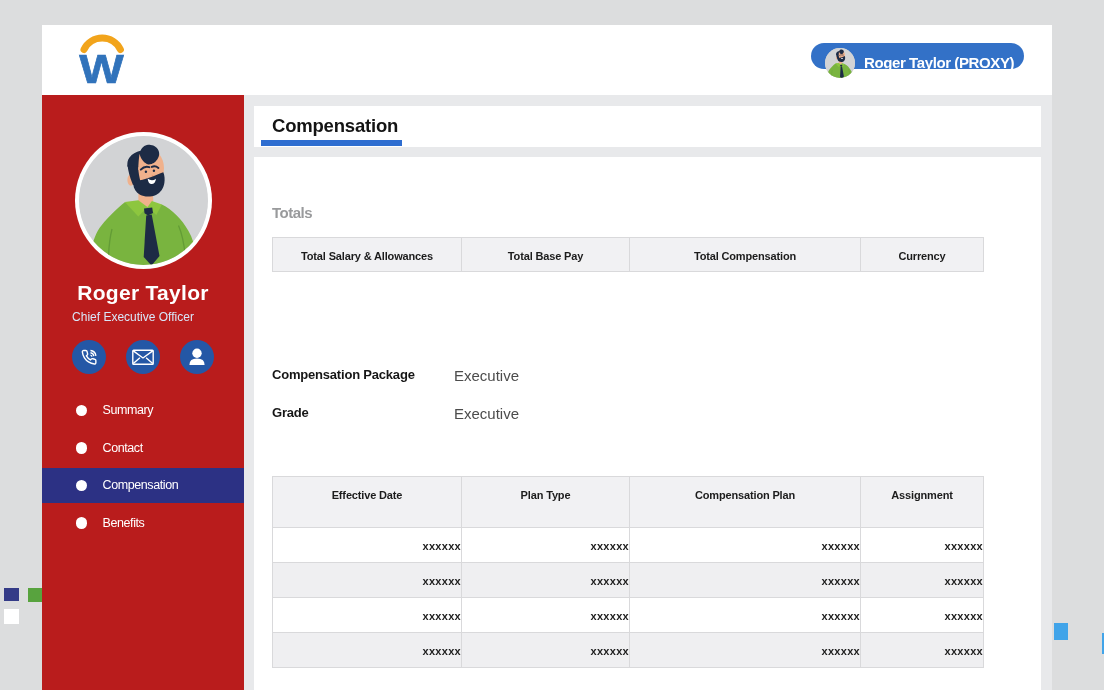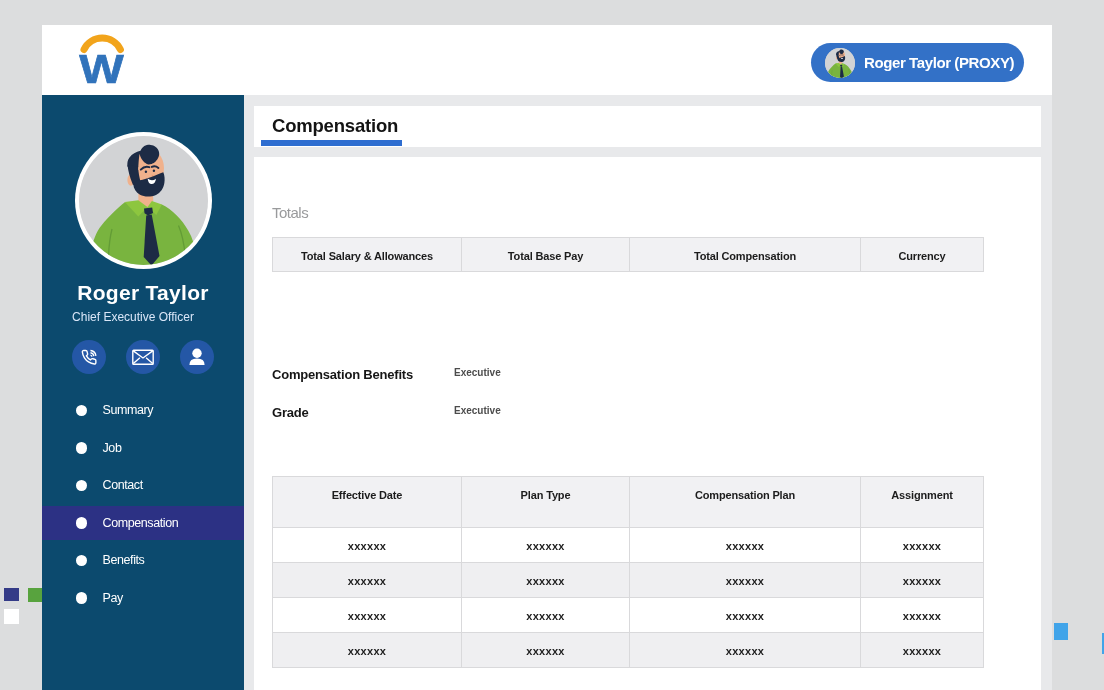--- a/index.html
+++ b/index.html
@@ -1,59 +1,59 @@
 <!DOCTYPE html>
 <html><head>
 <meta charset="utf-8">
 <style>
   * { margin:0; padding:0; box-sizing:border-box; }
   html,body { width:1104px; height:690px; overflow:hidden; }
   body { background:#dcddde; font-family:"Liberation Sans", sans-serif; position:relative; }
   .contentbg { position:absolute; left:244px; top:95px; width:808px; height:595px; background:#e8e9eb; }
   
   .topbar { position:absolute; left:42px; top:25px; width:1010px; height:70px; background:#ffffff; }
-  .pill { position:absolute; left:769px; top:18px; width:213px; height:39px; background:#3371c7; border-radius:19.5px; }
+  .pill { position:absolute; left:769px; top:18px; width:213px; height:26px; background:#3371c7; border-radius:19.5px; }
   .pill .av { position:absolute; left:14px; top:4.5px; width:30px; height:30px; border-radius:50%; overflow:hidden; }
   .pill .txt { position:absolute; left:53px; top:0; height:39px; line-height:39px; color:#fff; font-weight:bold; font-size:15px; letter-spacing:-0.4px; white-space:nowrap; }
 
-  .sidebar { position:absolute; left:42px; top:95px; width:202px; height:595px; background:#0c4a6e; }
+  .sidebar { position:absolute; left:42px; top:95px; width:202px; height:595px; background:#b91c1c; }
   .bigav { position:absolute; left:33px; top:37px; width:137px; height:137px; }
   .name { position:absolute; left:0; top:185.5px; width:202px; text-align:center; color:#fff; font-weight:bold; font-size:21px; letter-spacing:0.3px; }
   .role { position:absolute; left:0; top:215px; width:182px; text-align:center; color:#d9e6f8; font-size:12px; letter-spacing:0; }
   .iconrow { position:absolute; left:0; top:245px; width:202px; height:34px; text-align:center; }
   .icbtn { display:inline-block; width:34px; height:34px; border-radius:50%; background:#2457a6; margin:0 8px; vertical-align:top; }
   .menu { position:absolute; left:0; top:298px; width:202px; }
   .mitem { position:relative; height:34.5px; margin-bottom:3px; }
   .mitem .dot { position:absolute; left:33.5px; top:11.5px; width:11.5px; height:11.5px; border-radius:50%; background:#fff; }
   .mitem .lbl { position:absolute; left:60.5px; top:0; line-height:34.5px; color:#fff; font-size:12.5px; letter-spacing:-0.4px; }
   .mitem.active { background:#2c3184; }
 
   .titlepanel { position:absolute; left:254px; top:106px; width:787px; height:40.5px; background:#fff; }
   .titlepanel h1 { position:absolute; left:18px; top:9px; font-size:18.5px; letter-spacing:-0.2px; color:#141414; }
   .titlepanel .bar { position:absolute; left:6.5px; top:34px; width:141px; height:6px; background:#2e6dd0; }
 
   .mainpanel { position:absolute; left:254px; top:157px; width:787px; height:533px; background:#fff; }
-  .totals { position:absolute; left:18px; top:47px; font-size:15px; font-weight:normal; color:#999a9c; letter-spacing:-0.5px; }
+  .totals { position:absolute; left:18px; top:47px; font-size:15px; font-weight:bold; color:#999a9c; letter-spacing:-0.5px; }
   table { border-collapse:collapse; table-layout:fixed;padding-left:38px; }
   .t1 { position:absolute; left:18px; top:79.5px; width:711px; }
   .t2 { position:absolute; left:18px; top:318.5px; width:711px; }
   td,th { border:1px solid #d9d9db; font-size:11px; color:#1c1c1c; }
   th { background:#f1f1f3; font-weight:bold; text-align:center; letter-spacing:-0.15px; vertical-align:top; padding-top:12.5px; }
   .t1 th { height:34px; }
   .t2 th { height:51px; }
   .t1 td { height:34.5px; text-align:right; font-weight:bold; font-size:10.5px; letter-spacing:0.2px; }
   .t1 td:nth-child(1) { padding-right:5px; }
   .t1 td:nth-child(2) { padding-right:10px; }
   .t1 td:nth-child(3) { padding-right:13px; }
   .t1 td:nth-child(4) { padding-right:12px; }
-  .t2 td { height:35px; padding-top:12px; vertical-align:top; text-align:center; font-weight:bold; font-size:11px; letter-spacing:0.3px; }
+  .t2 td { height:35px; padding-top:12px; vertical-align:top; text-align:right; font-weight:bold; font-size:11px; letter-spacing:0.3px; }
   .t2 tr.alt td { background:#efeff1; }
   .kv { position:absolute; left:18px; font-size:13px; }
   .kv b { color:#161616; letter-spacing:-0.2px; }
-  .kv span { position:absolute; left:182px; top:0; font-weight:bold; color:#4c4c4c; font-size:10px; white-space:nowrap; }
+  .kv span { position:absolute; left:182px; top:0; font-weight:normal; color:#4c4c4c; font-size:15px; white-space:nowrap; }
   .sq { position:absolute; }
 </style>
 </head>
 <body>
   <svg width="0" height="0" style="position:absolute">
     <defs>
       <g id="avman">
         <circle cx="68.5" cy="68.5" r="65" fill="#d2d3d5"></circle>
         <path d="M63.4 50 L63.4 69 L72.5 75.3 L78.3 68.5 L77.3 50 Z" fill="#f0b18c"></path>
         <path d="M49.8 70.2 C42 76.5 30 88 24.5 96 C18 105.5 15 120 14.5 137 L122.5 137 C122 122 119 108.5 113.5 99 C107 87.5 97 77.5 86.9 72.6 L72.5 75.2 Z" fill="#79b43f"></path>
@@ -140,37 +140,29 @@
         </svg>
       </span>
     </div>
     <div class="menu">
       <div class="mitem">
         <span class="dot"></span>
         <span class="lbl">Summary</span>
       </div>
       <div class="mitem">
         <span class="dot"></span>
-        <span class="lbl">Job</span>
+        <span class="lbl">Contact</span>
+      </div>
+      <div class="mitem active">
+        <span class="dot"></span>
+        <span class="lbl">Compensation</span>
       </div>
       <div class="mitem">
         <span class="dot"></span>
-        <span class="lbl">Contact</span>
-      </div>
-      <div class="mitem active">
-        <span class="dot"></span>
-        <span class="lbl">Compensation</span>
-      </div>
-      <div class="mitem">
-        <span class="dot"></span>
         <span class="lbl">Benefits</span>
-      </div>
-      <div class="mitem">
-        <span class="dot"></span>
-        <span class="lbl">Pay</span>
       </div>
     </div>
   </div>
 
   <div class="titlepanel">
     <h1>Compensation</h1>
     <div class="bar"></div>
   </div>
 
   <div class="mainpanel">
@@ -184,21 +176,21 @@
       </colgroup>
       <tbody>
         <tr>
           <th>Total Salary &amp; Allowances</th>
           <th>Total Base Pay</th>
           <th>Total Compensation</th>
           <th>Currency</th>
         </tr>
     </tbody>
     </table>
-    <div class="kv" style="top:210px"><b>Compensation Benefits</b><span>Executive</span></div>
+    <div class="kv" style="top:210px"><b>Compensation Package</b><span>Executive</span></div>
     <div class="kv" style="top:248px"><b>Grade</b><span>Executive</span></div>
     <table class="t2">
       <colgroup>
         <col style="width:189px">
         <col style="width:168px">
         <col style="width:231px">
         <col style="width:123px">
       </colgroup>
       <tbody>
         <tr>

